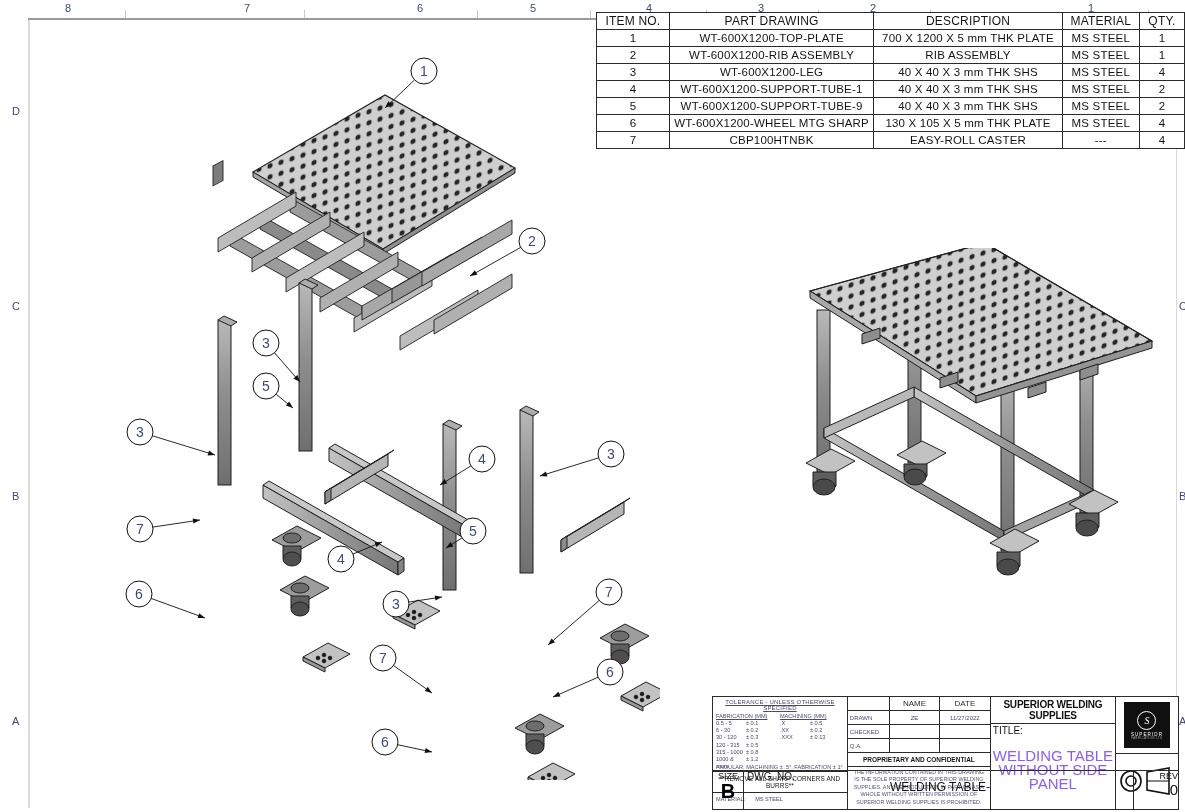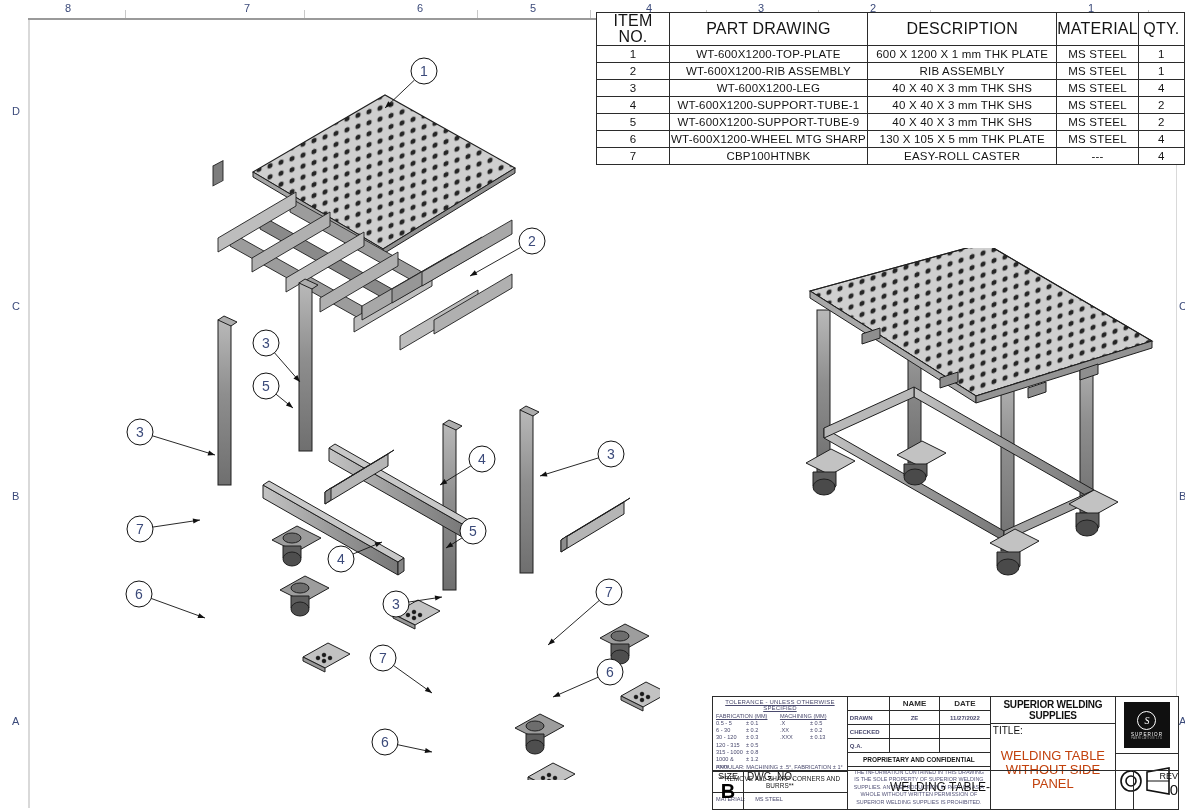--- a/index.html
+++ b/index.html
@@ -17,21 +17,21 @@
   .zone{position:absolute;font-size:11px;color:#3b4a7a;text-align:center;}
   .ztick{position:absolute;background:#c8c8c8;width:1px;height:8px;top:10px;}
   .zone-row{position:absolute;font-size:11px;color:#3b4a7a;}
 
   
   #bom{position:absolute;left:596px;top:12px;border-collapse:collapse;
        background:#fff;font-size:11.5px;}
   #bom td,#bom th{border:1px solid #2b2b2b;text-align:center;
        padding:0;height:16px;line-height:16px;font-weight:normal;
        letter-spacing:.2px;color:#141414;}
-  #bom th{font-size:16px;}
+  #bom th{font-size:12px;}
   .c-item{width:82px;}
   .c-part{width:232px;}
   .c-desc{width:212px;}
   .c-mat{width:80px;}
   .c-qty{width:48px;}
 
   
   #notes{position:absolute;left:731px;top:629px;font-size:14.5px;
          line-height:19px;color:#151515;letter-spacing:.2px;}
 
@@ -57,39 +57,39 @@
        border-bottom:0;}
   .t-burr{font-size:6.4px;text-align:center;color:#151515;
        padding:2px 0;letter-spacing:.1px;}
   .t-mat{font-size:5.6px;padding-top:2px;display:flex;gap:10px;}
   .rule{height:1px;background:#2b2b2b;margin:1px -3px;}
 
   
   #appr{width:142px;font-size:6px;}
   #appr .ar{display:flex;height:13px;border-bottom:1px solid #2b2b2b;}
   #appr .ar>div{display:flex;align-items:center;justify-content:center;
-       border-right:1px solid #2b2b2b;color:#4a4a6e;font-weight:bold;}
+       border-right:1px solid #2b2b2b;color:#4a4a6e;}
   #appr .ar>div:last-child{border-right:0;}
   .a-lbl{width:40px;justify-content:flex-start!important;padding-left:2px!important;}
   .a-nm{width:50px;}
   .a-dt{width:51px;}
   .a-head div{font-size:8px;color:#2b2b2b!important;}
   .prop-h{text-align:center;font-size:6.5px;font-weight:bold;
        padding:3px 0;border-bottom:1px solid #2b2b2b;color:#151515;}
   .prop-b{font-size:5.4px;line-height:7.4px;text-align:center;
        color:#55557a;padding:2px 3px;}
 
   
   #tcol{width:132px;}
   .co-name{font-size:10px;font-weight:bold;text-align:center;
        letter-spacing:-.2px;padding:2px 0;border-bottom:1px solid #2b2b2b;
        color:#111;}
   .ti-lbl{font-size:10px;padding:1px 2px;color:#111;}
-  .ti-val{font-size:13px;text-align:center;line-height:14px;
-       padding-top:12px;color:#c2410c;}
+  .ti-val{font-size:15px;text-align:center;line-height:14px;
+       padding-top:12px;color:#8b5cf6;}
 
   
   #bottomstrip{position:absolute;left:0;bottom:0;width:100%;height:38px;
        border-top:1px solid #2b2b2b;display:flex;}
   .bs-size{width:30px;border-right:1px solid #2b2b2b;text-align:center;}
   .bs-size .l{font-size:9px;color:#111;}
   .bs-size .v{font-size:20px;font-weight:bold;line-height:20px;color:#000;}
   .bs-dwg{flex:1;border-right:1px solid #2b2b2b;padding-left:3px;}
   .bs-dwg .l{font-size:10px;color:#111;}
   .bs-dwg .v{font-size:12px;text-align:center;line-height:11px;color:#111;}
@@ -465,21 +465,21 @@
       <th class="c-part">PART DRAWING</th>
       <th class="c-desc">DESCRIPTION</th>
       <th class="c-mat">MATERIAL</th>
       <th class="c-qty">QTY.</th>
     </tr>
       </thead>
     <tbody id="bom-body">
         <tr>
           <td class="c-item">1</td>
           <td class="c-part">WT-600X1200-TOP-PLATE</td>
-          <td class="c-desc">600 X 1200 X 1 mm THK PLATE</td>
+          <td class="c-desc">700 X 1200 X 5 mm THK PLATE</td>
           <td class="c-mat">MS STEEL</td>
           <td class="c-qty">1</td>
         </tr>
         <tr>
           <td class="c-item">2</td>
           <td class="c-part">WT-600X1200-RIB ASSEMBLY</td>
           <td class="c-desc">RIB ASSEMBLY</td>
           <td class="c-mat">MS STEEL</td>
           <td class="c-qty">1</td>
         </tr>

